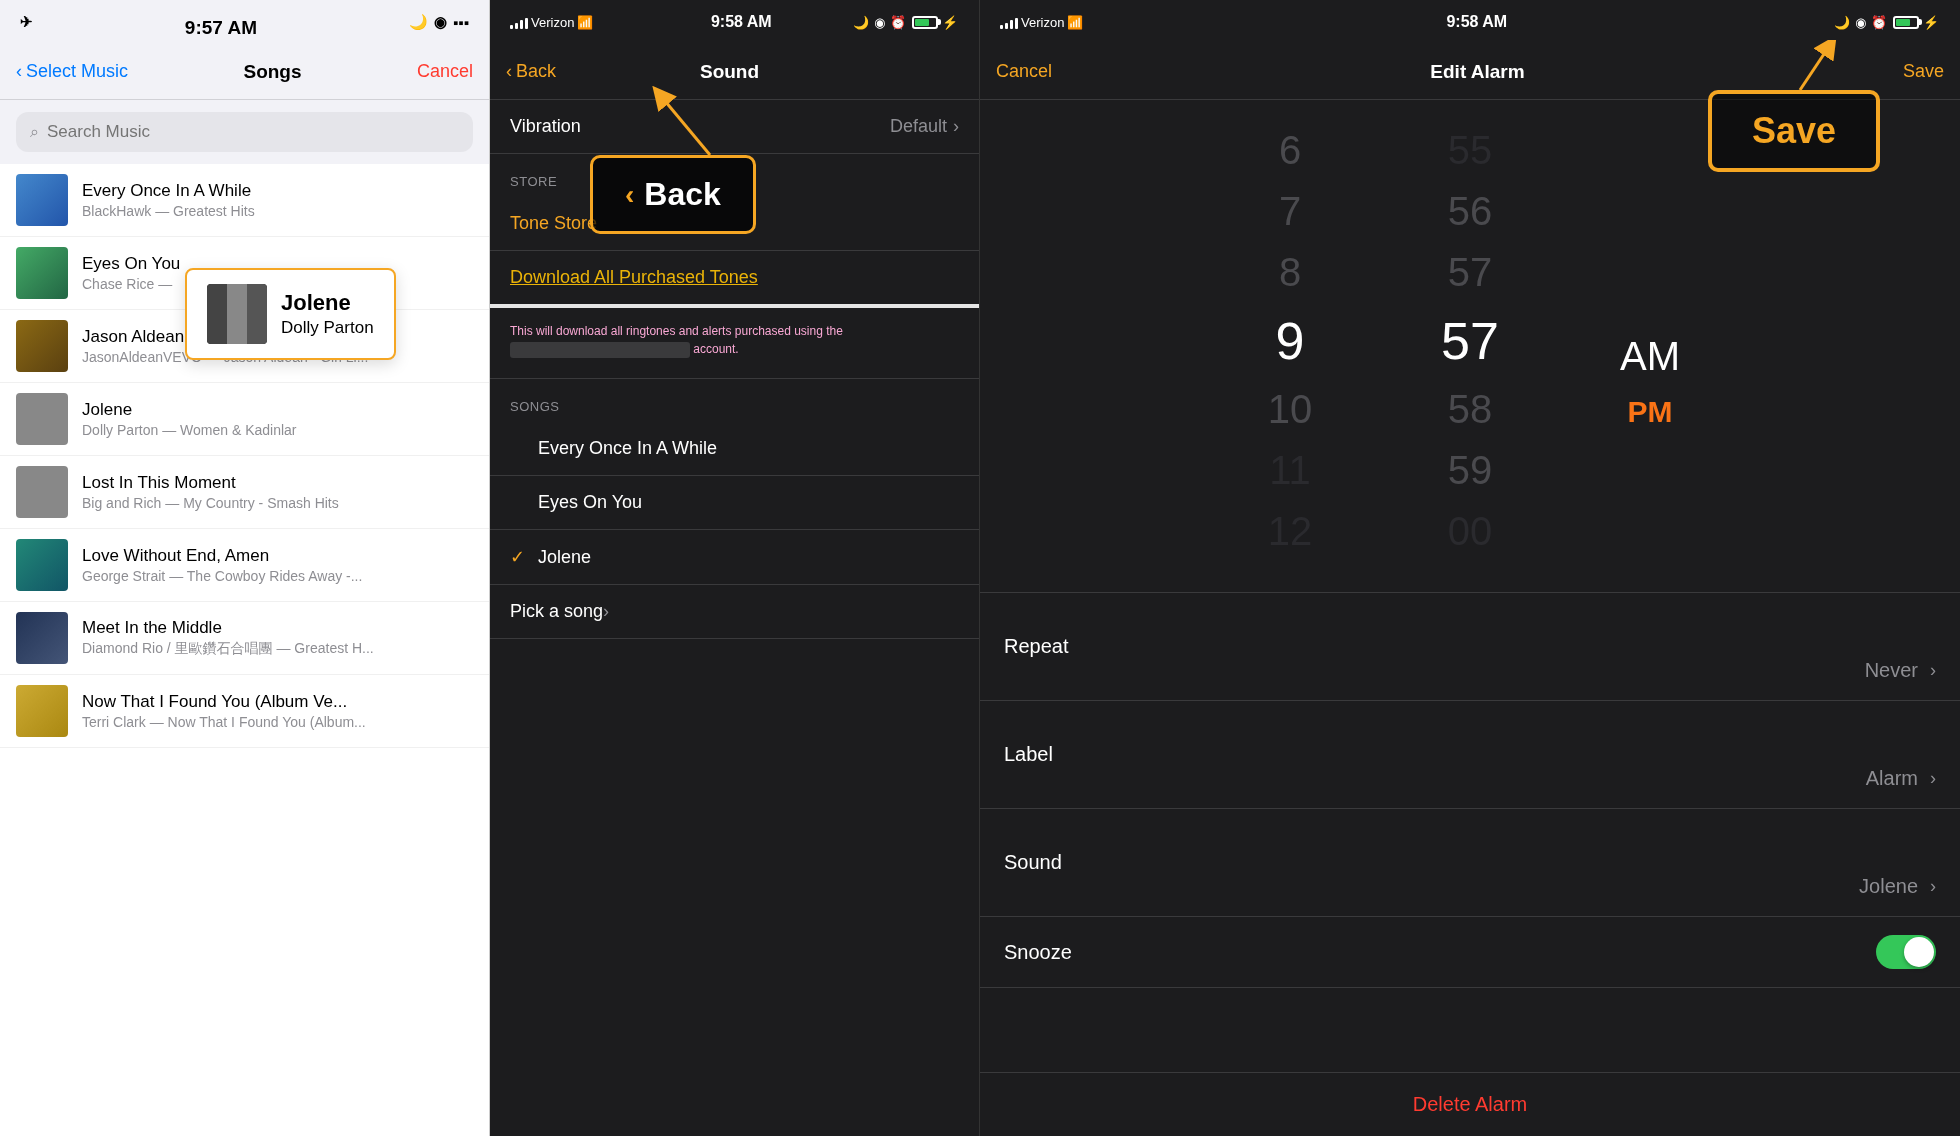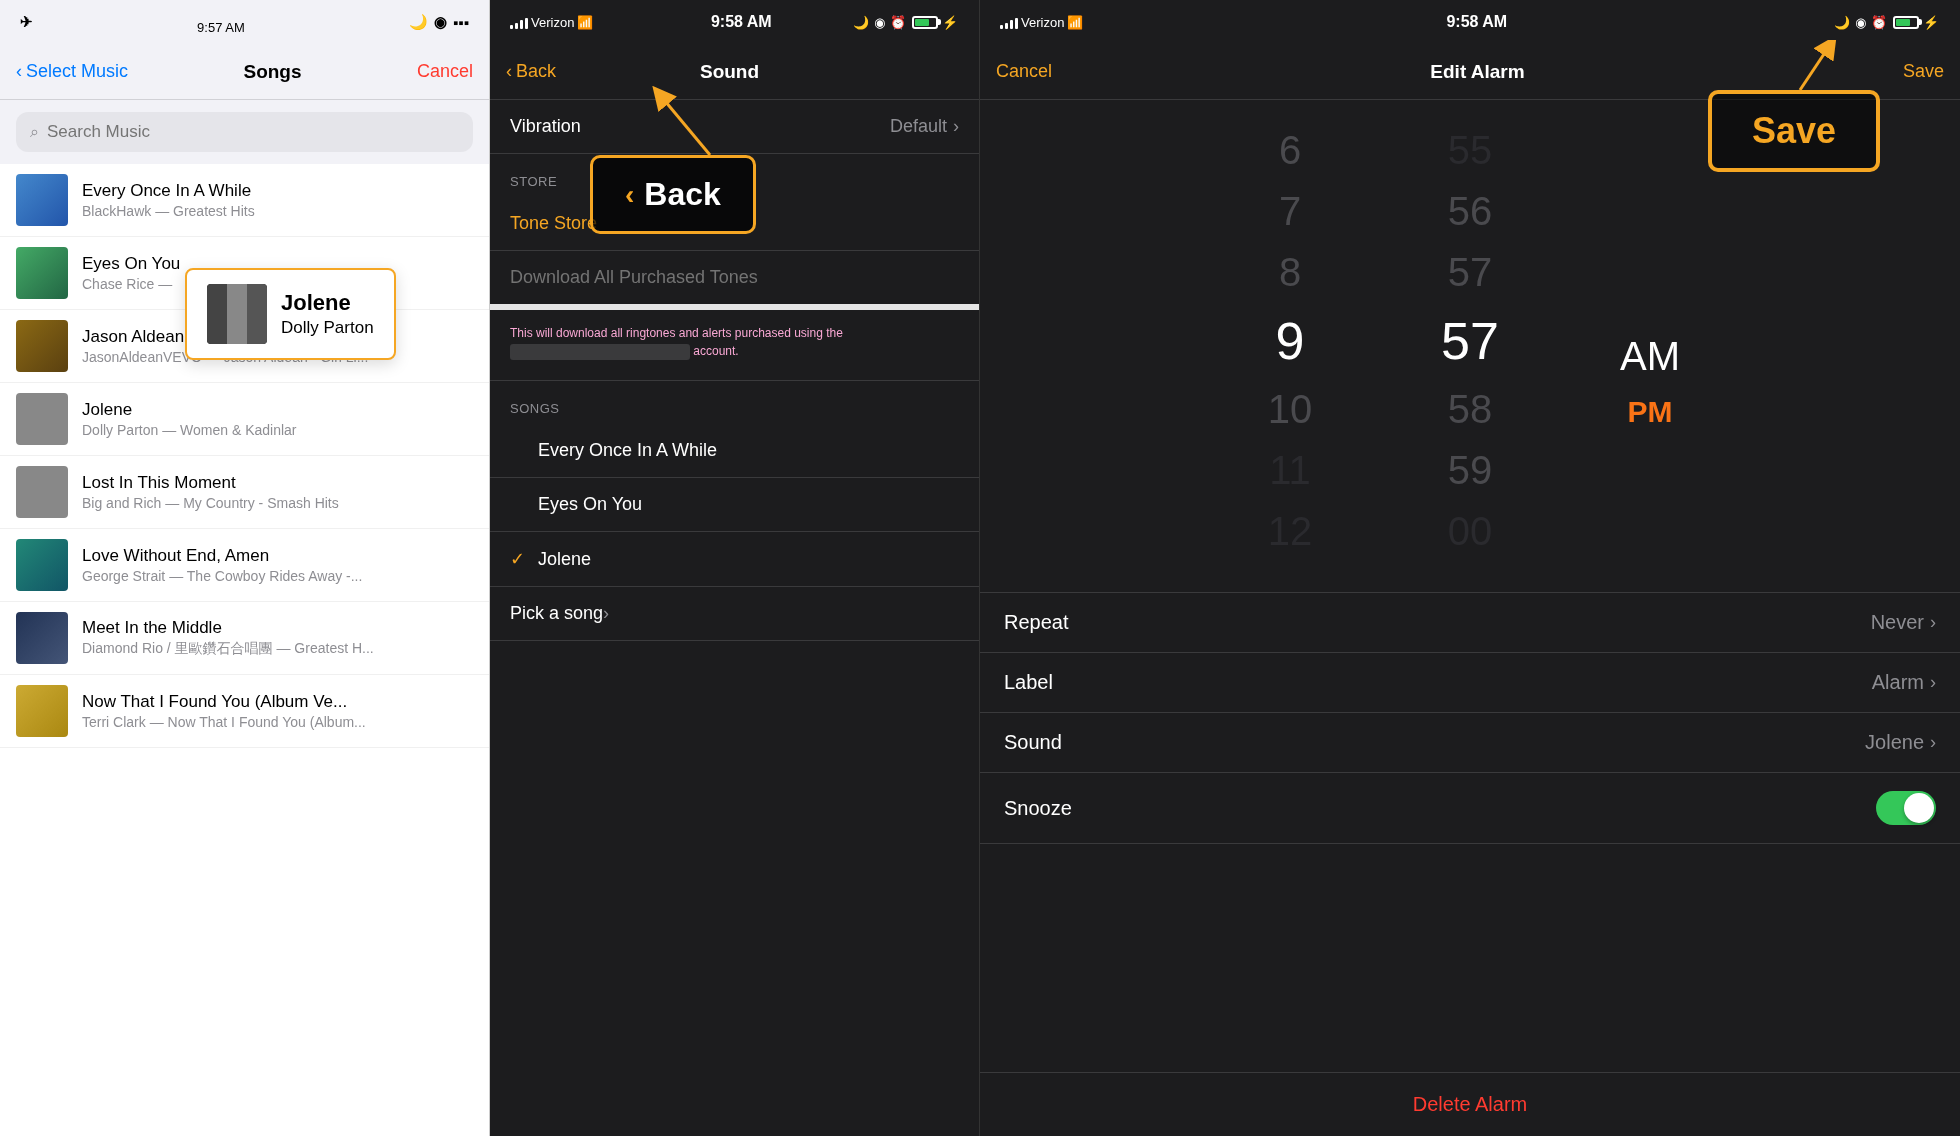--- a/index.html
+++ b/index.html
@@ -25,21 +25,21 @@
     .status-bar-light {
       height: 44px;
       background: #f2f2f7;
       display: flex;
       align-items: center;
       justify-content: space-between;
       padding: 0 20px;
       font-size: 15px;
       font-weight: 600;
     }
-    .status-bar-light .time { font-weight: 400; font-size: 13px; margin-top: 11px; }
+    .status-bar-light .time { font-weight: 700; font-size: 19px; margin-top: 11px; }
     .status-bar-light .icons { display: flex; align-items: center; gap: 6px; }
     .nav-bar-light {
       height: 56px;
       background: #f2f2f7;
       display: flex;
       align-items: center;
       justify-content: space-between;
       padding: 0 16px;
       border-bottom: 1px solid #d1d1d6;
     }
@@ -186,24 +186,25 @@
       display: block;
       padding: 16px 20px;
       color: #f5a623;
       font-size: 18px;
       border-bottom: 1px solid #3a3a3c;
       cursor: pointer;
     }
     .download-btn {
       display: block;
       padding: 16px 20px;
-      color: #737373;
+      color: #eab308;
       font-size: 18px;
-      border-bottom: 6px solid #e5e5e5;
+      border-bottom: 4px solid #e5e5e5;
       cursor: pointer;
+      text-decoration: underline;
     }
     .description-box {
       padding: 14px 20px 20px;
       font-size: 12px;
       color: #f9a8d4;
       line-height: 1.5;
       border-bottom: 1px solid #3a3a3c;
     }
     .description-box .redacted {
       background: #3a3a3c;
@@ -277,21 +278,21 @@
     .ampm-faded { font-size: 30px; color: #f97316; font-weight: 700; padding: 8px 0; }
     .settings-list { border-top: 1px solid #3a3a3c; }
     .settings-row {
       display: flex;
       align-items: center;
       justify-content: space-between;
       padding: 18px 24px;
       border-bottom: 1px solid #3a3a3c;
     }
     .settings-label { font-size: 20px; color: #fff; }
-    .settings-value { font-size: 20px; color: #8e8e93; display: flex; align-items: center; gap: 6px; }
+    .settings-value { font-size: 20px; color: #8e8e93; display: flex; align-items: center; gap: 12px; margin-top: 48px; }
     .toggle {
       width: 60px;
       height: 34px;
       background: #34c759;
       border-radius: 17px;
       position: relative;
       display: flex;
       align-items: center;
     }
     .toggle-knob {

